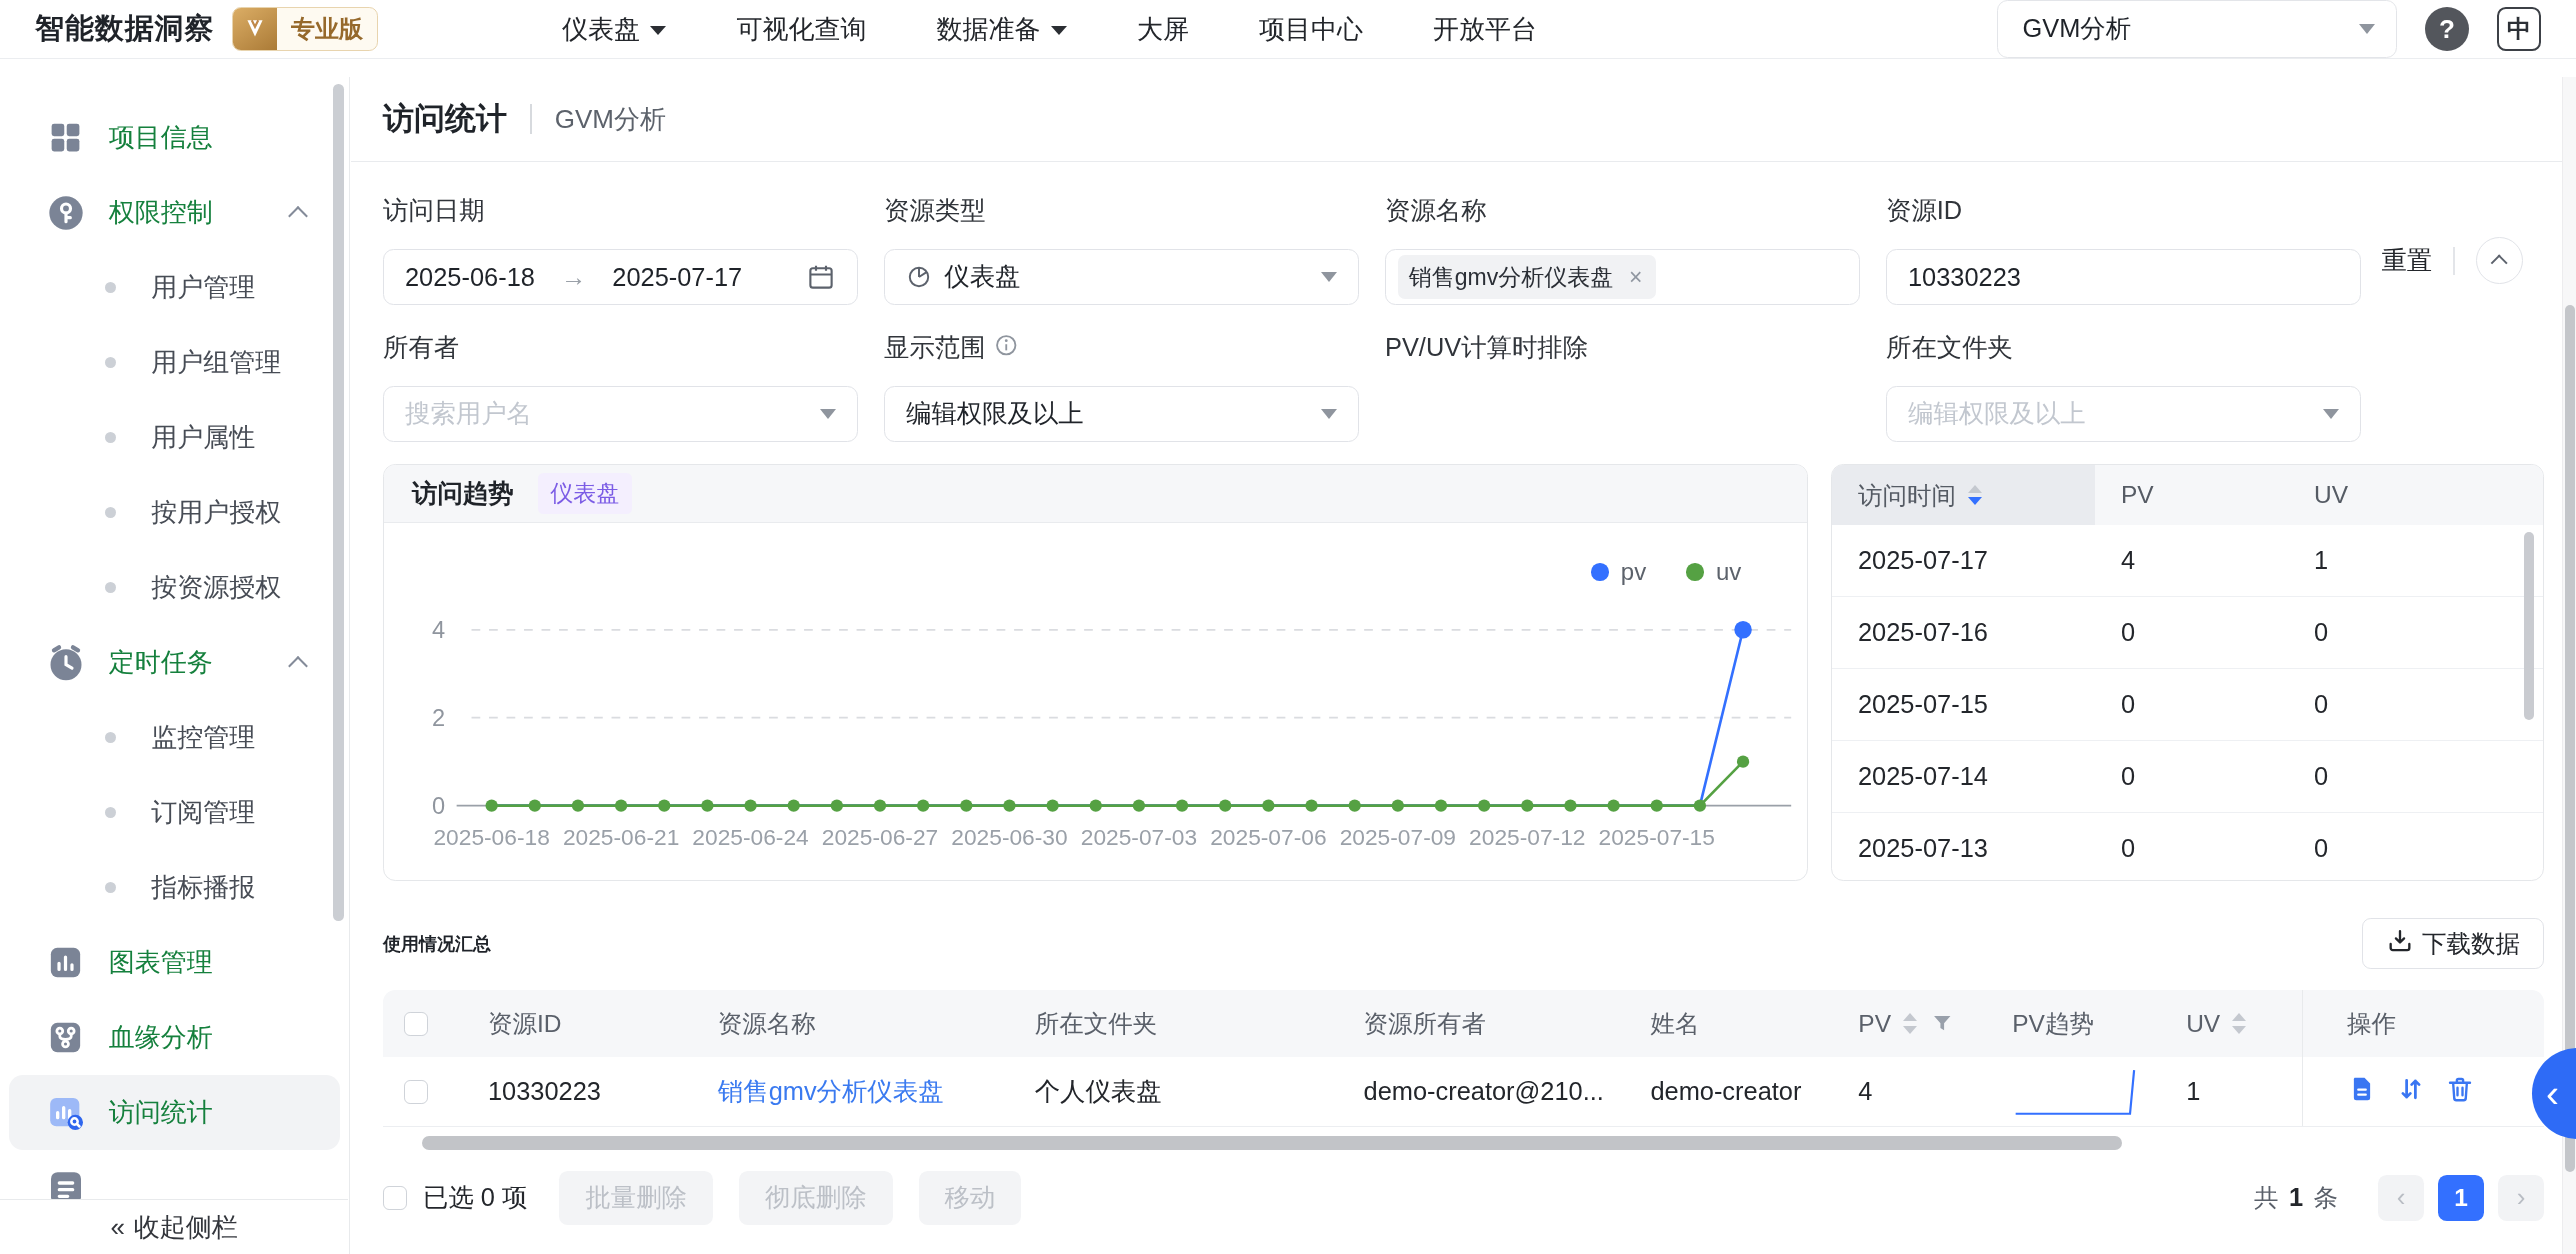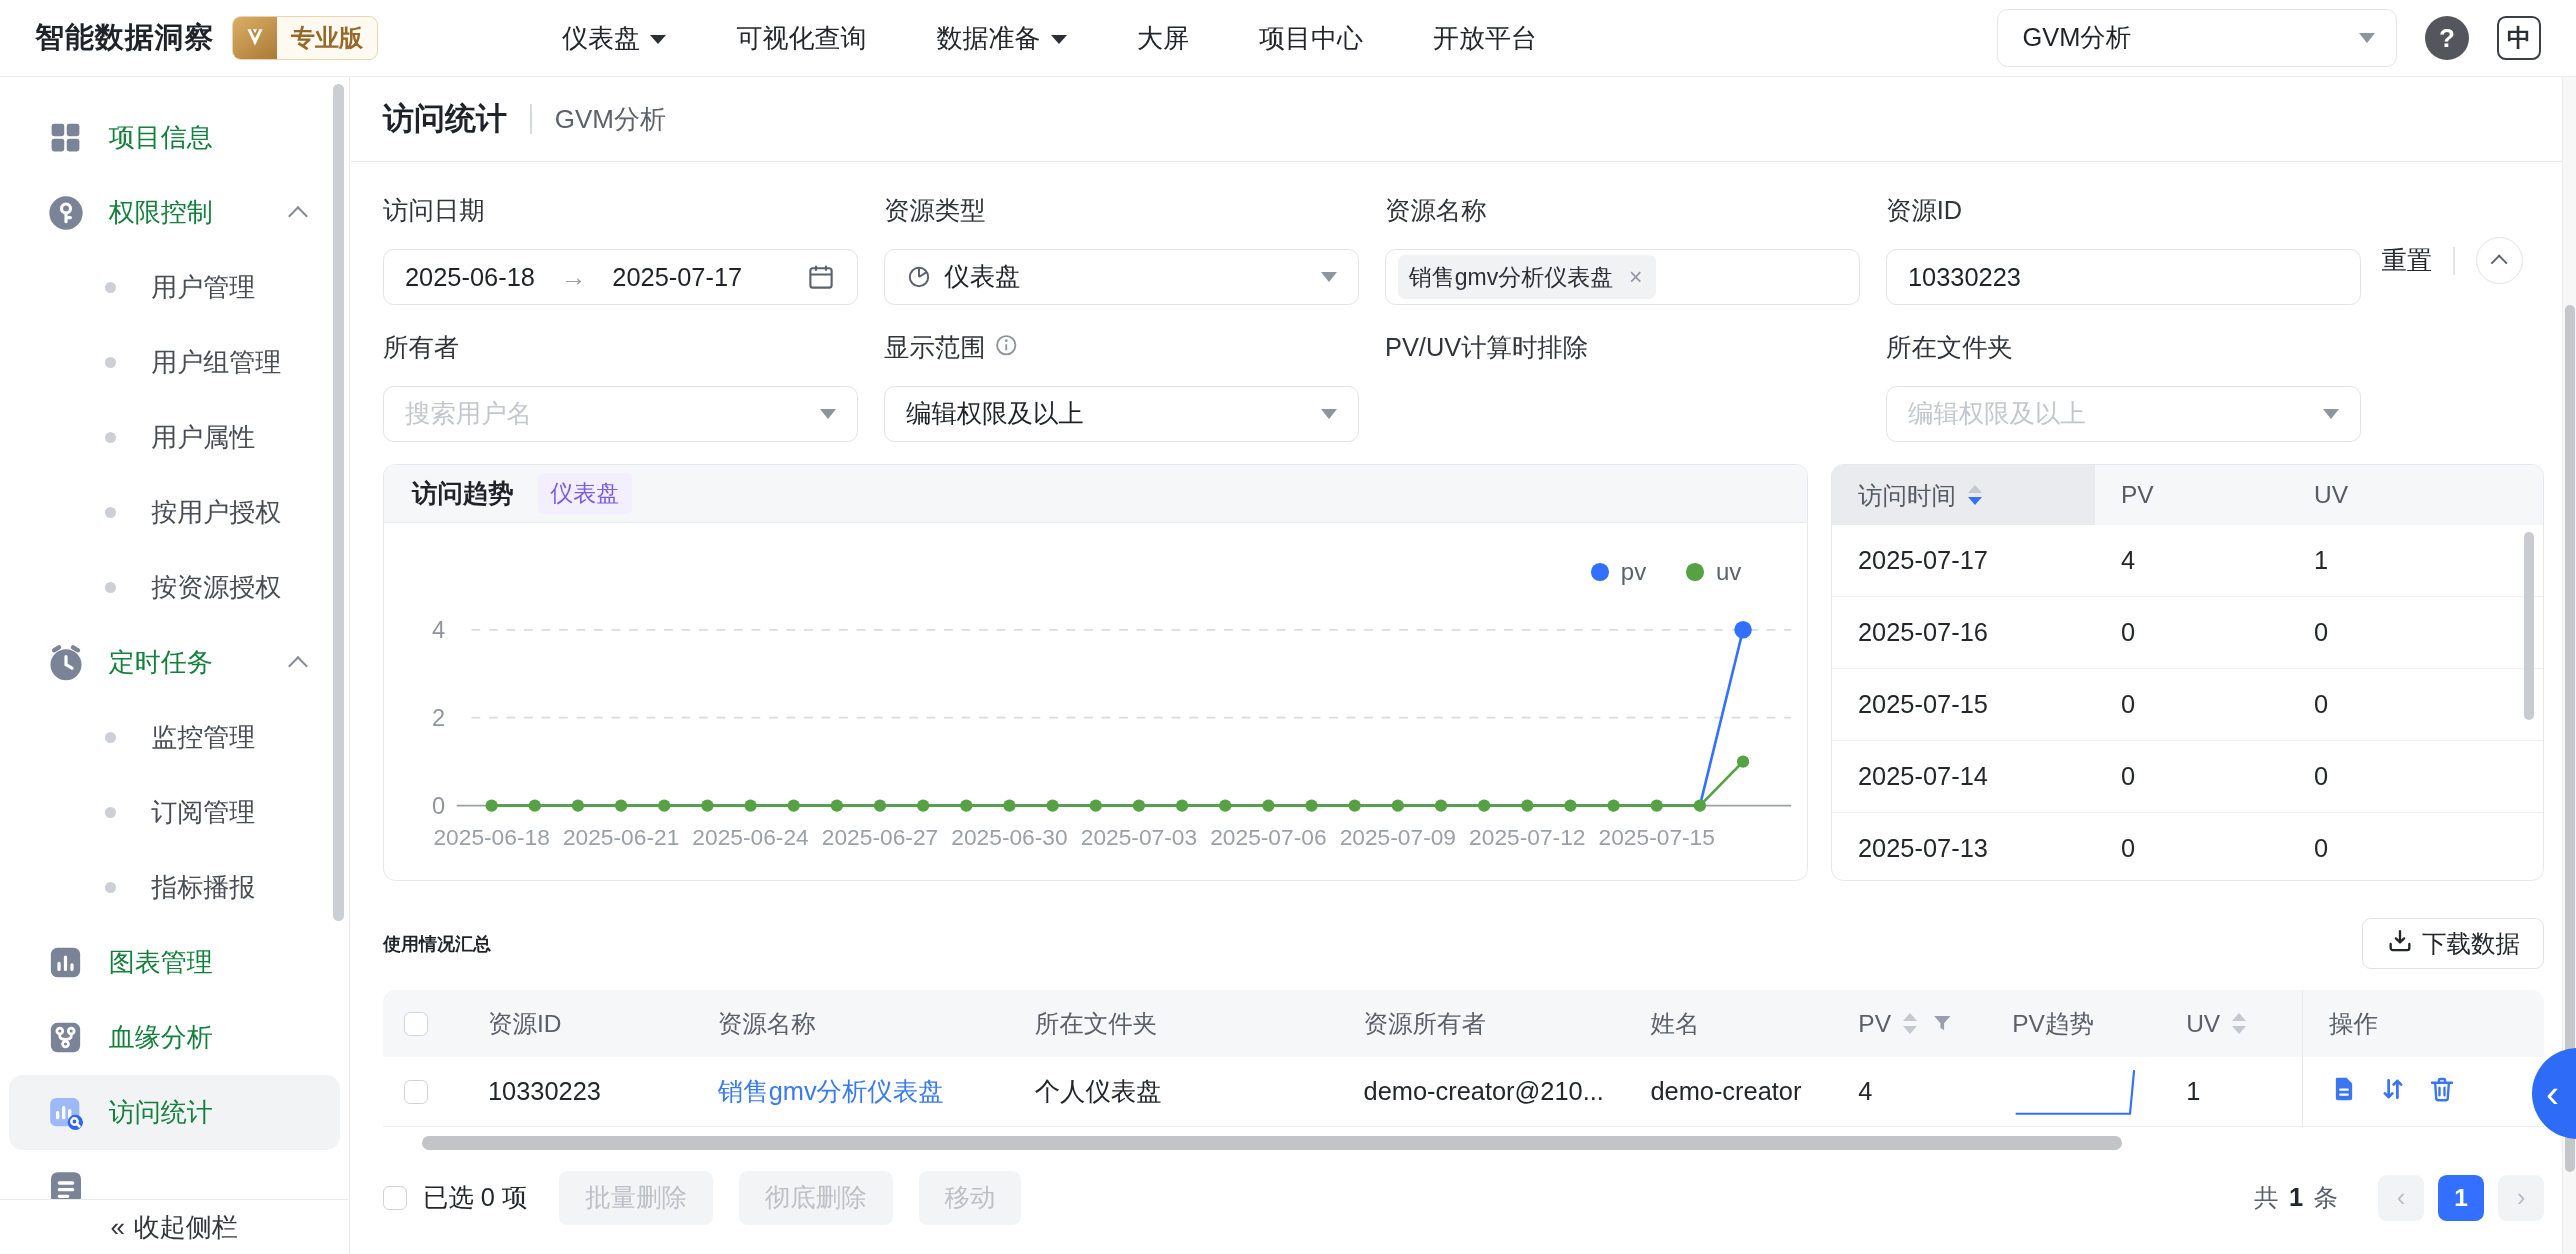--- a/index.html
+++ b/index.html
@@ -1,21 +1,21 @@
 <!DOCTYPE html>
 <html style="font-size:14px"><head>
 <meta charset="utf-8">
 <style>
   *{margin:0;padding:0;box-sizing:border-box}
   html,body{background:#fff}
   body{font-family:"Liberation Sans","DejaVu Sans",sans-serif;color:#23262b}
   #app{position:relative;width:2576px;height:1255px;overflow:hidden;background:#fff}
 
   
-  .navbar{position:absolute;top:0;left:0;right:0;height:77px;background:#fff;border-bottom:0.9px solid #ebedf0;display:flex;align-items:center;padding:0 35px;z-index:20}
+  .navbar{position:absolute;top:0;left:0;right:0;height:59px;background:#fff;border-bottom:0.9px solid #ebedf0;display:flex;align-items:center;padding:0 35px;z-index:20}
   .logo{font-size:29px;font-weight:700;color:#1f2329;letter-spacing:0.9px}
   .pro-badge{display:flex;align-items:center;margin-left:17.5px;height:44px;border:1.8px solid #e8d4ae;border-radius:8.8px;overflow:hidden;background:#fefaf1}
   .pro-badge .pro-ic{width:44px;height:44px;display:flex;align-items:center;justify-content:center;background:linear-gradient(145deg,#dcae66,#aa7a36)}
   .pro-badge .pro-txt{padding:0 14px;font-size:24px;color:#96692b;font-weight:600}
   .nav-menu{display:flex;align-items:center;gap:70px;margin-left:184px;font-size:26px;color:#23262b}
   .nav-item{display:flex;align-items:center;gap:10.5px;cursor:pointer;white-space:nowrap}
   .nav-caret{width:0;height:0;border-left:8px solid transparent;border-right:8px solid transparent;border-top:9.6px solid #2b2e33;margin-top:3.5px}
   .nav-right{margin-left:auto;display:flex;align-items:center;gap:28px}
   .project-select{position:relative;width:400px;height:58px;border:1.8px solid #e3e5e9;border-radius:10.5px;display:flex;align-items:center;padding-left:24.5px;font-size:25.4px;color:#1f2329;background:#fff}
   .sel-caret{position:absolute;right:21px;width:0;height:0;border-left:8.8px solid transparent;border-right:8.8px solid transparent;border-top:10.5px solid #8f959e}
@@ -96,21 +96,21 @@
   .summary-head{margin:37px 32px 0 32px;display:flex;align-items:center;justify-content:space-between}
   .summary-title{font-size:18px;font-weight:700;color:#1f2329}
   .download-btn{height:51px;border:1.8px solid #e1e3e8;border-radius:8.8px;padding:0 23px;display:flex;align-items:center;gap:8px;font-size:24.5px;color:#23262b;background:#fff;cursor:pointer}
 
   .sum-table{margin:21px 32px 0 32px}
   .st-header{display:flex;height:67px;background:#f6f7f9;border-radius:12.3px 12.3px 0 0;align-items:center;font-size:24.5px;color:#5a606a}
   .st-row{display:flex;height:70px;border-bottom:0.9px solid #eceef1;align-items:center;font-size:25.4px;color:#23262b;background:#fff}
   .cell{display:flex;align-items:center;height:100%}
   .w-check{width:105px;padding-left:21px}
   .w-id{width:230px}.w-name{width:317px}.w-folder{width:329px}.w-owner{width:287px}.w-person{width:208px}.w-pv{width:154px}.w-trend{width:174px}.w-uv{width:116px}
-  .w-ops{width:242px;border-left:0.9px solid #e8eaec;padding-left:26px;gap:19px}
+  .w-ops{width:242px;border-left:0.9px solid #e8eaec;padding-left:44px;gap:19px}
   .checkbox{width:24px;height:24px;border:1.8px solid #cfd3d9;border-radius:6.1px;background:#fff}
   .link{color:#3a7af0;cursor:pointer}
   .funnel{margin-left:12.3px;display:flex}
 
   .h-scroll{margin:8.8px 32px 0 32px;height:14px;position:relative}
   .h-scroll .thumb{position:absolute;left:7px;top:0;width:1700px;height:14px;background:#c2c4c8;border-radius:7px}
 
   
   .footer-bar{margin:21px 32px 0 32px;display:flex;align-items:center}
   .fb-selected{margin-left:16px;font-size:25.4px;color:#23262b}

